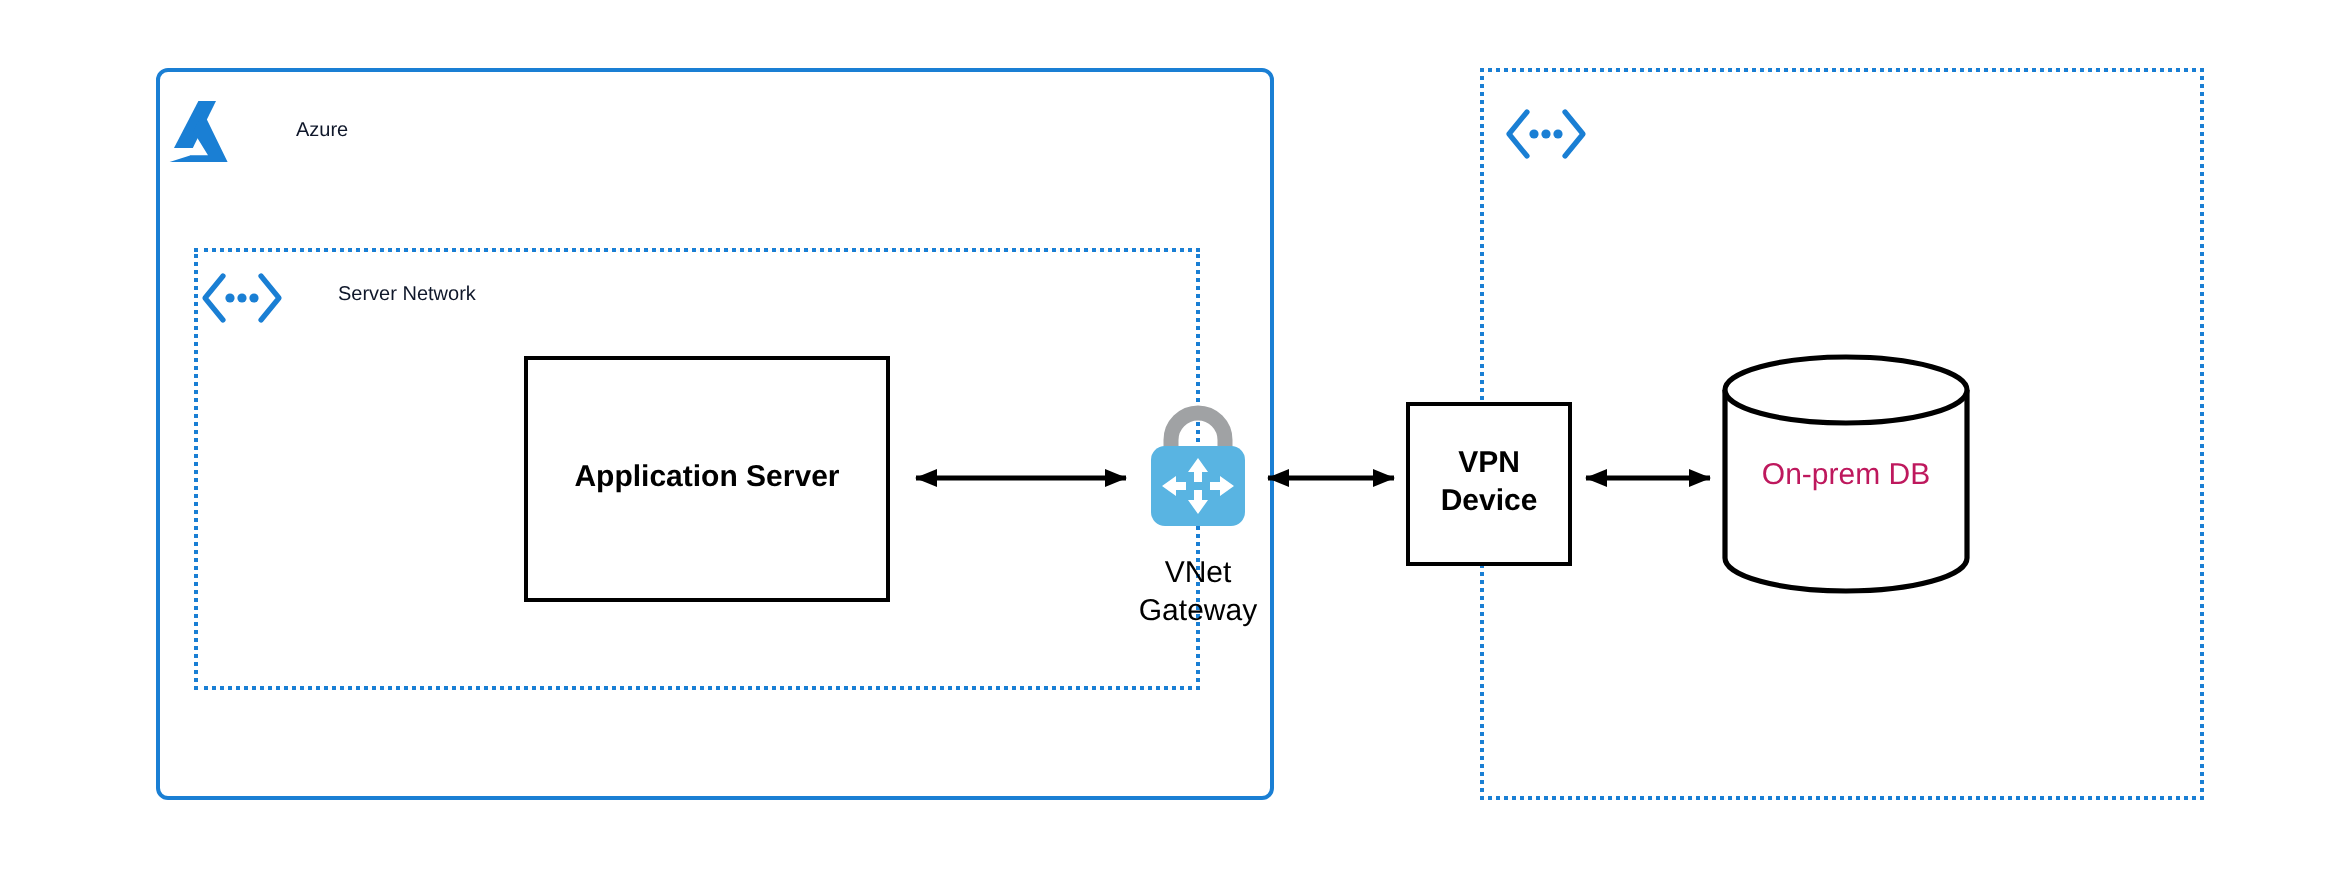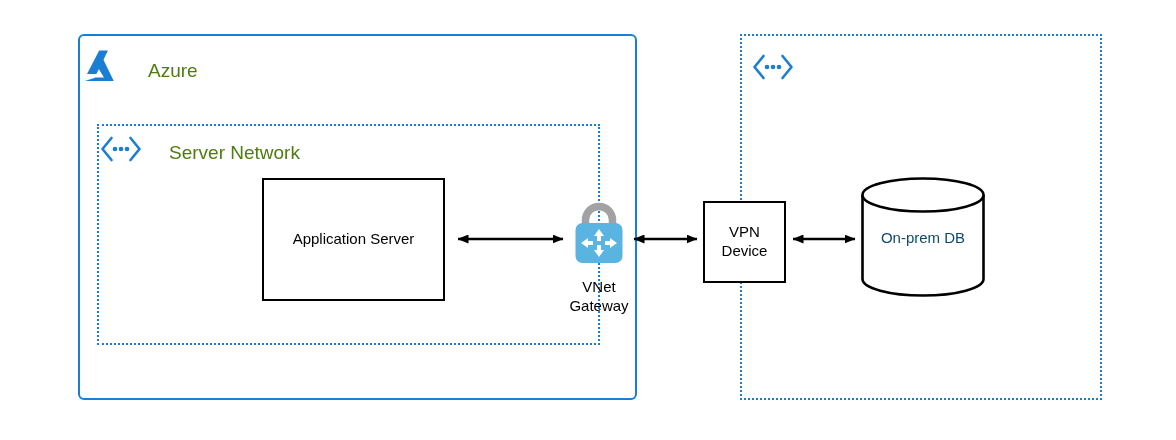--- a/index.html
+++ b/index.html
@@ -36,22 +36,22 @@
   .company-box {
     left: 740px; top: 34px;
     width: 362px; height: 366px;
     border: 2px dotted #1a7fd4;
     background: transparent;
     box-sizing: border-box;
   }
 
   
   .zone-label {
-    font-size: 19px;
-    color: #4d7c0f;
+    font-size: 10px;
+    color: #0f172a;
     white-space: nowrap;
     line-height: 1;
   }
   .azure-label { left: 148px; top: 61px; }
   .vnet-label  { left: 169px; top: 143px; }
   .company-label { left: 822px; top: 61px; }
 
   
   .azure-logo { left: 83px; top: 49px; width: 36px; height: 34px; }
   .vnet-icon-1 { left: 100px; top: 136px; width: 42px; height: 26px; }
@@ -62,20 +62,21 @@
     border: 2px solid #000000;
     background: #ffffff;
     box-sizing: border-box;
     display: flex;
     align-items: center;
     justify-content: center;
     text-align: center;
     font-size: 15px;
     color: #000000;
     line-height: 1.25;
+    font-weight: bold;
   }
   .app-server {
     left: 262px; top: 178px;
     width: 183px; height: 123px;
   }
   .vpn-device {
     left: 703px; top: 201px;
     width: 83px; height: 82px;
   }
 
@@ -84,21 +85,21 @@
     left: 860px; top: 176px;
     width: 126px; height: 122px;
   }
   .db-label {
     left: 860px; top: 176px;
     width: 126px; height: 122px;
     display: flex;
     align-items: center;
     justify-content: center;
     font-size: 15px;
-    color: #0c4a6e;
+    color: #be185d;
     pointer-events: none;
   }
 
   
   .gateway-icon {
     left: 572px; top: 198px;
     width: 54px; height: 68px;
   }
   .gateway-label {
     left: 548px; top: 277px;

